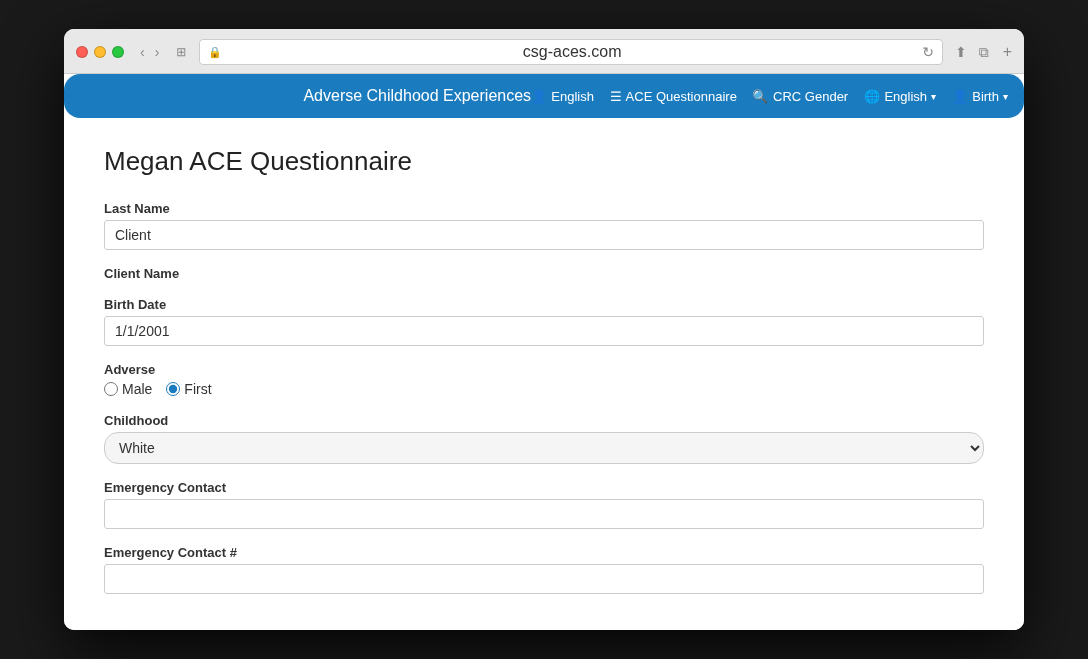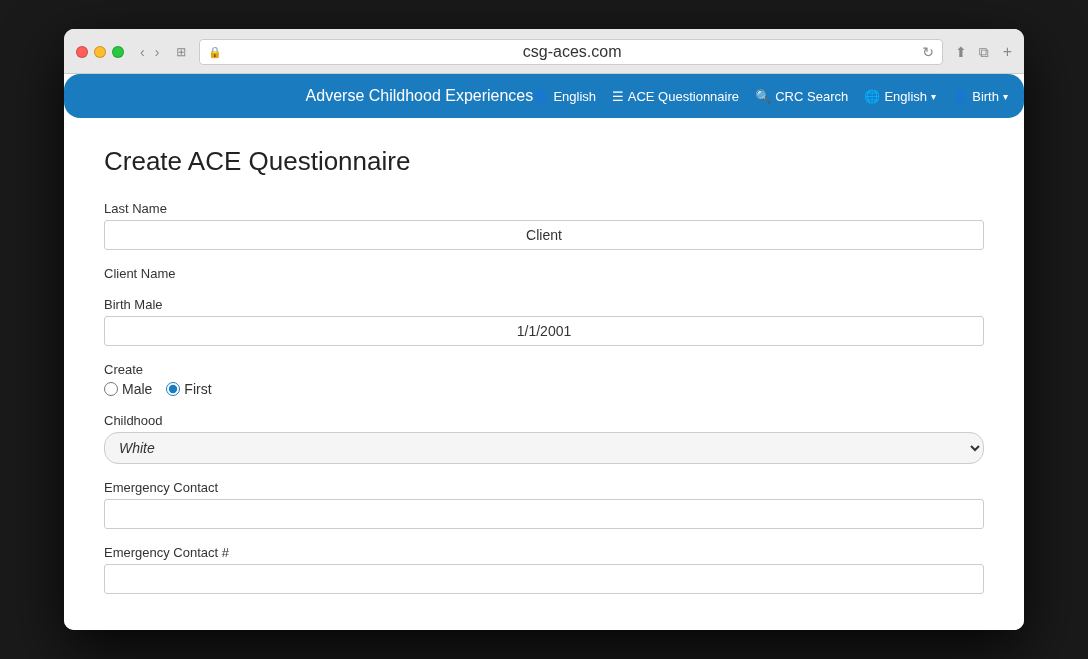--- a/index.html
+++ b/index.html
@@ -177,48 +177,46 @@
       margin-bottom: 24px;
     }
 
     .form-group {
       margin-bottom: 16px;
     }
 
     .form-label {
       display: block;
       font-size: 13px;
-      font-weight: 400;
+      font-weight: 700;
       color: #333;
       margin-bottom: 4px;
     }
 
     .form-input {
       width: 100%;
       padding: 6px 10px;
       border: 1px solid #ccc;
       border-radius: 3px;
       font-size: 14px;
       color: #333;
       background: #fff;
       outline: none;
-      text-align: center;
     }
 
     .form-select {
       width: 100%;
       padding: 6px 10px;
       border: 1px solid #ccc;
       border-radius: 14px;
       font-size: 14px;
       color: #333;
       background: #f5f5f5;
       appearance: auto;
       outline: none;
-      font-style: italic;
     }
 
     .radio-group {
       display: flex;
       align-items: center;
       gap: 14px;
     }
 
     .radio-label {
       display: flex;
@@ -269,54 +267,54 @@
       <a class="nav-link">
         <span class="nav-icon">👤</span>
         <span>English</span>
       </a>
       <a class="nav-link">
         <span class="nav-icon">☰</span>
         <span>ACE Questionnaire</span>
       </a>
       <a class="nav-link">
         <span class="nav-icon">🔍</span>
-        <span>CRC Search</span>
+        <span>CRC Gender</span>
       </a>
       <a class="nav-link">
         <span class="nav-icon">🌐</span>
         <span>English</span>
         <span style="font-size:10px;">▾</span>
       </a>
       <a class="nav-link">
         <span class="nav-icon">👤</span>
         <span>Birth</span>
         <span style="font-size:10px;">▾</span>
       </a>
     </div>
   </div>
 
   <div class="main-content">
-    <h1 class="page-title">Create ACE Questionnaire</h1>
+    <h1 class="page-title">Megan ACE Questionnaire</h1>
 
     <div class="form-group">
       <label class="form-label">Last Name</label>
       <input class="form-input" type="text" value="Client" style="">
     </div>
 
     <div class="form-group">
       <label class="form-label">Client Name</label>
     </div>
 
     <div class="form-group">
-      <label class="form-label">Birth Male</label>
+      <label class="form-label">Birth Date</label>
       <input class="form-input" type="text" value="1/1/2001" style="">
     </div>
 
     <div class="form-group">
-      <label class="form-label">Create</label>
+      <label class="form-label">Adverse</label>
       <div class="radio-group">
         <label class="radio-label">
           <input class="radio-input" type="radio" name="gender" value="male" style="">
           <span>Male</span>
         </label>
         <label class="radio-label">
           <input class="radio-input" type="radio" name="gender" value="female" checked="" style="">
           <span>First</span>
         </label>
       </div>

